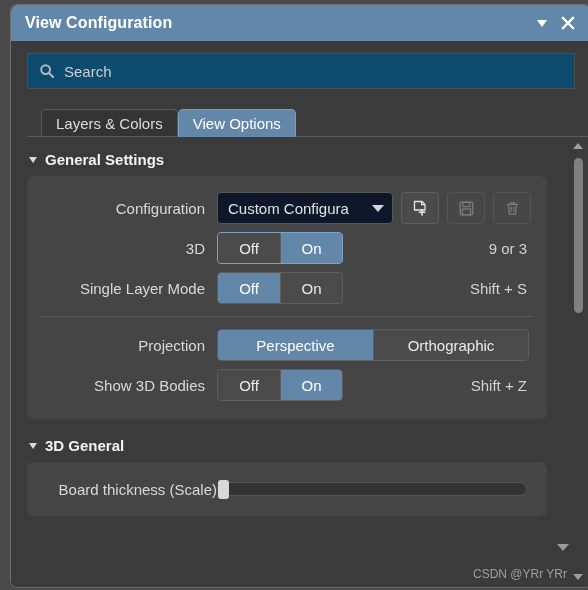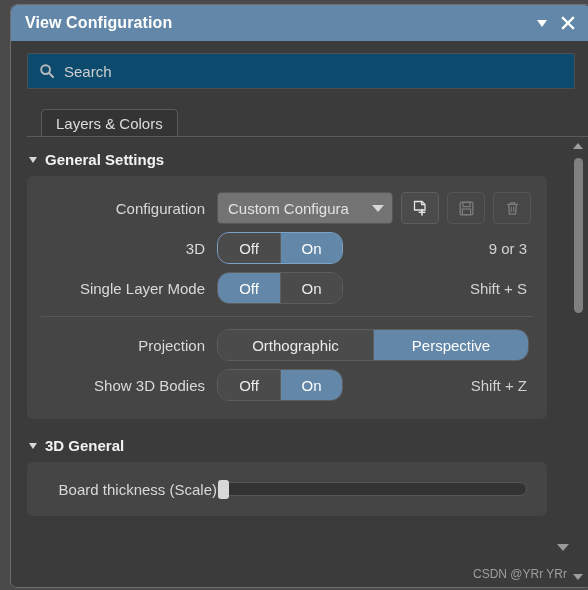--- a/index.html
+++ b/index.html
@@ -192,21 +192,21 @@
     margin-left: auto;
     font-size: 15px;
     color: #d2d2d2;
     padding-right: 6px;
   }
 
   
   .dropdown {
     width: 176px;
     height: 32px;
-    background: #737373;
+    background: #0f172a;
     border: 1px solid #565656;
     border-radius: 4px;
     display: flex;
     align-items: center;
     padding: 0 8px 0 10px;
     cursor: pointer;
   }
   .dropdown-text {
     flex: 1;
     font-size: 15px;
@@ -241,21 +241,21 @@
     border-color: #555555;
     color: #7c7c7c;
     cursor: default;
   }
   .icon-btn svg { display: block; }
 
   
   .seg {
     display: flex;
     border: 1px solid #5e5e5e;
-    border-radius: 12px;
+    border-radius: 4px;
     overflow: hidden;
     height: 32px;
   }
   .seg.focused { border-color: #7ba2c7; box-shadow: 0 0 0 1px #7ba2c7 inset; }
   .seg-item {
     min-width: 62px;
     padding: 0 12px;
     display: flex;
     align-items: center;
     justify-content: center;
@@ -393,20 +393,23 @@
         </svg>
       </span>
       <input id="search-input" type="text" placeholder="Search" style="">
     </div>
 
     <div id="tabs">
       <div id="tab-underline"></div>
       <div class="tab">
         <span>Layers &amp; Colors</span>
       </div>
+      <div class="tab active">
+        <span>View Options</span>
+      </div>
     </div>
 
     <div id="scrollarea">
       <div id="scroll-content">
 
         <div class="section-header">
           <span class="section-caret">
             <svg width="10" height="10" viewBox="0 0 10 10">
                 <polygon points="1,2 9,2 5,8" fill="currentColor"></polygon>
               </svg>
@@ -475,22 +478,22 @@
             </div>
             <div class="row-shortcut">Shift + S</div>
           </div>
 
           <div class="divider"></div>
 
           <div class="row">
             <div class="row-label">Projection</div>
             <div class="row-ctl">
               <div class="seg wide">
+                <div class="seg-item selected">Perspective</div>
                 <div class="seg-item">Orthographic</div>
-                <div class="seg-item selected">Perspective</div>
               </div>
             </div>
           </div>
 
           <div class="row">
             <div class="row-label">Show 3D Bodies</div>
             <div class="row-ctl">
               <div class="seg">
                 <div class="seg-item">Off</div>
                 <div class="seg-item selected">On</div>

